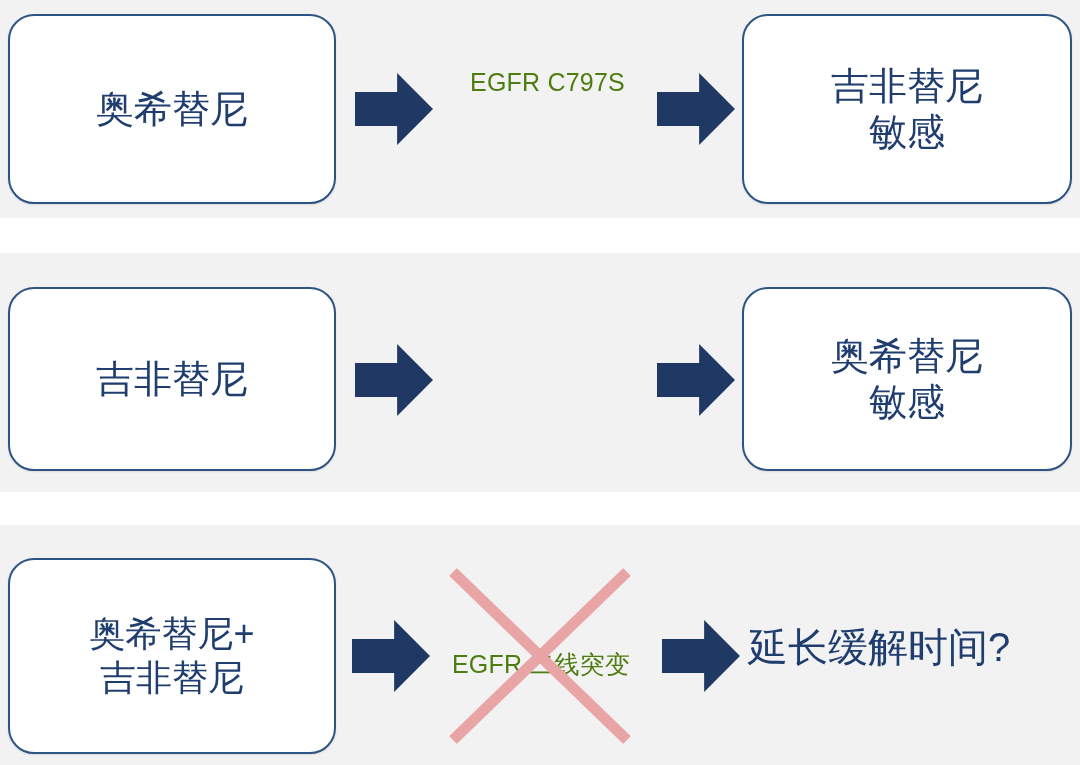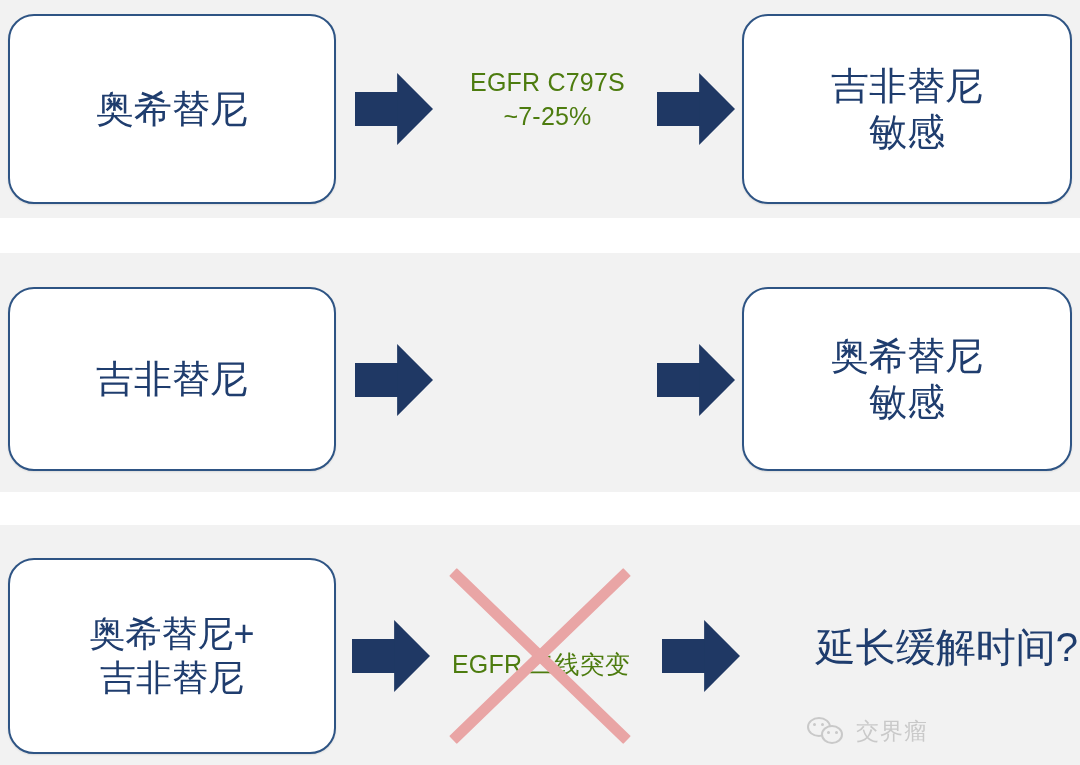--- a/index.html
+++ b/index.html
@@ -48,21 +48,21 @@
   .box.r1r { left: 742px; top: 14px;  width: 330px; height: 190px; font-size: 38px; }
   .box.r2l { left: 8px;  top: 287px; width: 328px; height: 184px; font-size: 38px; }
   .box.r2r { left: 742px; top: 287px; width: 330px; height: 184px; font-size: 38px; }
   .box.r3l { left: 8px;  top: 549px; width: 328px; height: 196px; font-size: 36px; margin-top: 9px; }
 
   
   .plain {
     position: absolute;
     display: flex;
     align-items: center;
-    justify-content: flex-end;
+    justify-content: flex-start;
     color: #1f3d6e;
     font-size: 40px;
     line-height: 1.2;
   }
   .plain.r3r { left: 748px; top: 612px; width: 330px; height: 70px; }
 
   
   .arrow {
     position: absolute;
     background: #1f3864;
@@ -173,21 +173,20 @@
     </span>
   </div>
 
   <div class="arrow a1">
     <span class="shaft"></span>
       <span class="head"></span>
   </div>
 
   <div class="midlabel m1">
     <div>EGFR C797S</div>
-    <div>~7-25%</div>
   </div>
 
   <div class="arrow a2">
     <span class="shaft"></span>
       <span class="head"></span>
   </div>
 
   <div class="box r1r">
     <span class="txt">
       <div>吉非替尼</div>
@@ -242,25 +241,14 @@
 
   <div class="arrow a6">
     <span class="shaft"></span>
       <span class="head"></span>
   </div>
 
   <div class="plain r3r">
     <span>延长缓解时间?</span>
   </div>
 
-  <div class="watermark">
-    <span class="wm-icon">
-      <span class="b1"></span>
-      <span class="b2"></span>
-      <span class="d d1"></span>
-      <span class="d d2"></span>
-      <span class="d d3"></span>
-      <span class="d d4"></span>
-    </span>
-    <span class="wm-text">交界瘤</span>
-  </div>
 
 </div>
 
 </body></html>

